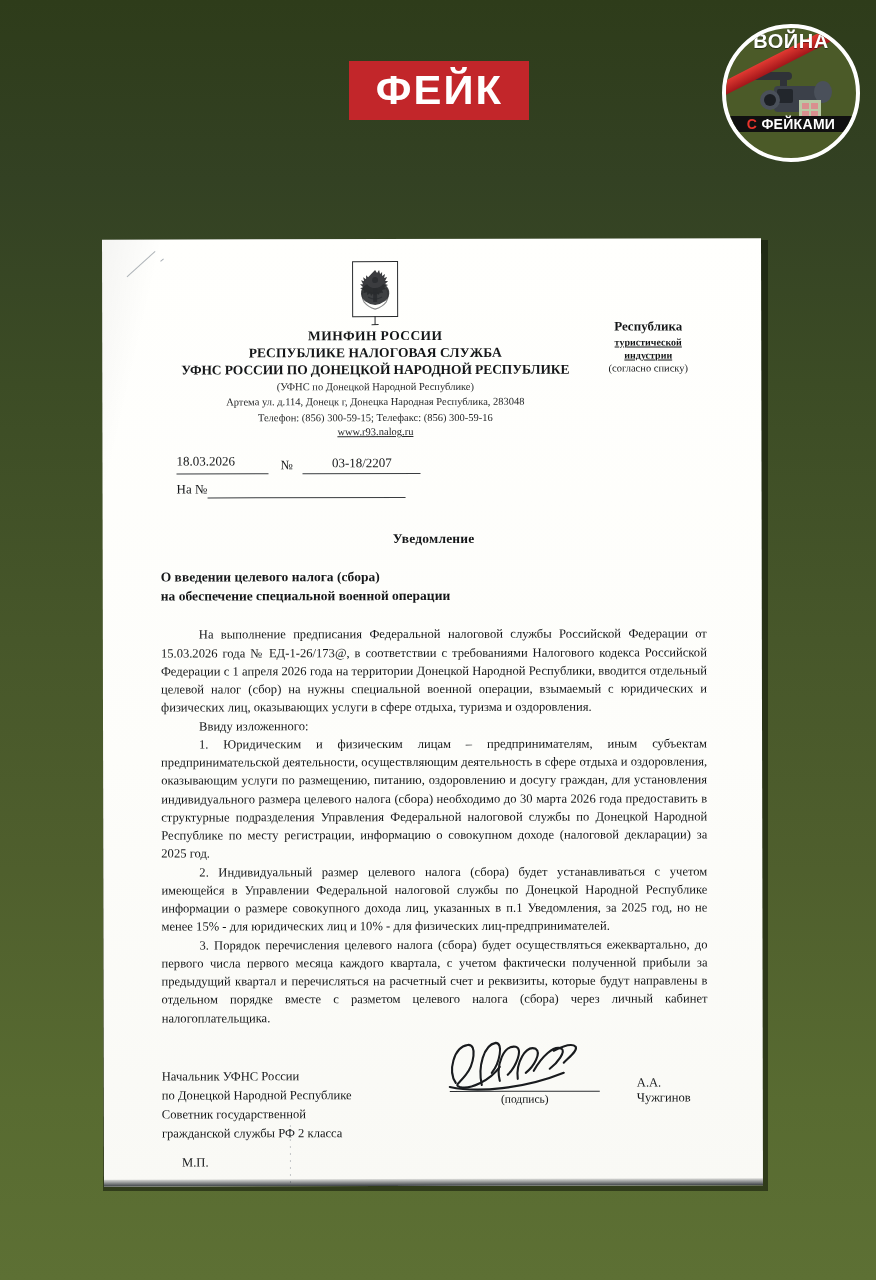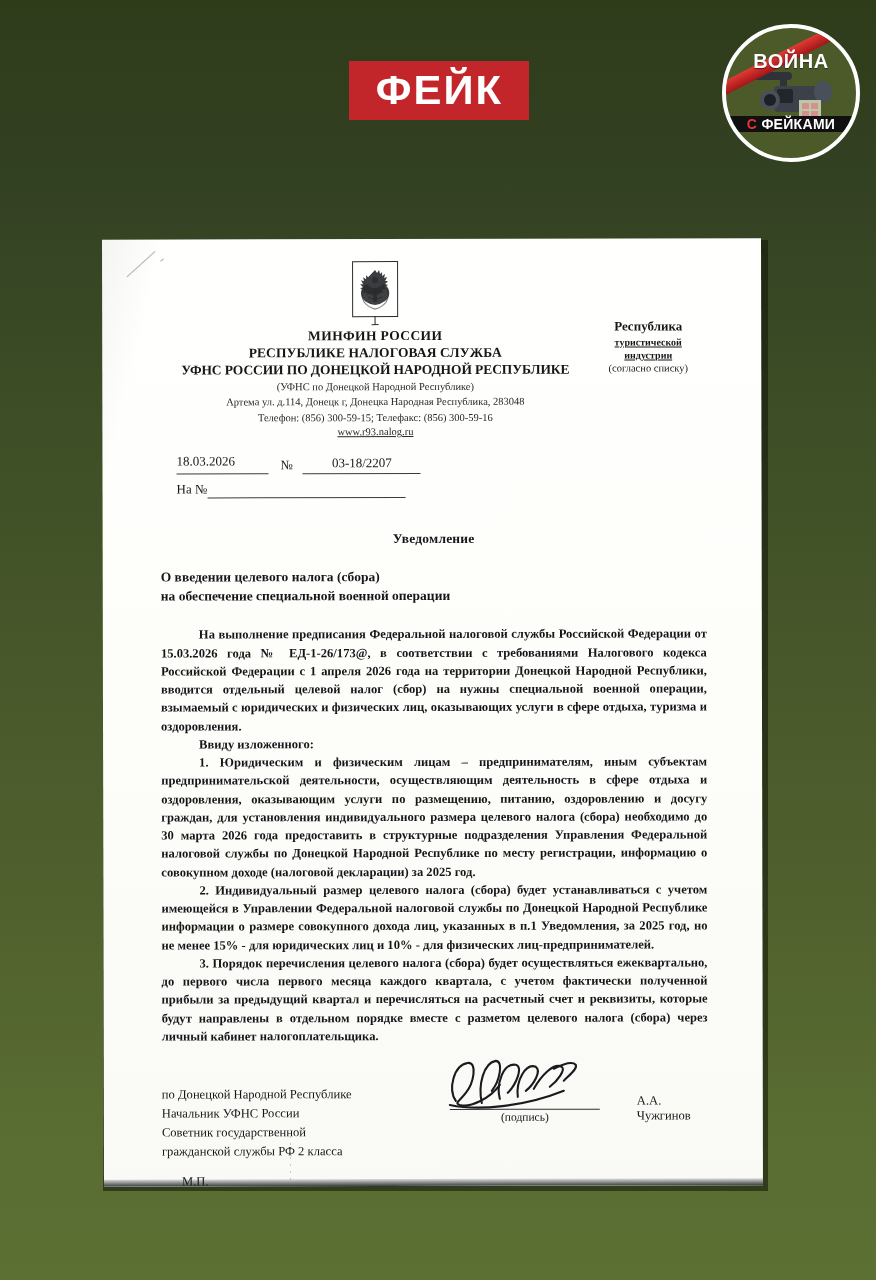--- a/index.html
+++ b/index.html
@@ -53,21 +53,21 @@
     width: 138px;
     height: 138px;
     border-radius: 50%;
     background: #4b5a28;
     border: 4px solid #ffffff;
     box-sizing: border-box;
     overflow: hidden;
   }
   .logo-badge .voyna {
     position: absolute;
-    top: 22px;
+    top: 2px;
     left: 0;
     right: 0;
     text-align: center;
     font-family: "Liberation Sans", sans-serif;
     font-weight: 700;
     font-size: 20px;
     color: #ffffff;
     letter-spacing: 0.5px;
     text-shadow: 0 1px 1px rgba(0,0,0,.5);
     z-index: 4;
@@ -321,21 +321,20 @@
   }
 
   
   .body {
     margin-top: 20px;
     font-size: 12.6px;
     line-height: 1.45;
     text-align: justify;
     text-justify: inter-word;
     hyphens: none;
-    font-weight: bold;
   }
   .body p {
     margin: 0;
     text-indent: 38px;
   }
 
   
   .sig {
     margin-top: 40px;
     position: relative;
@@ -480,22 +479,22 @@
           <p>На выполнение предписания Федеральной налоговой службы Российской Федерации от 15.03.2026 года № ЕД-1-26/173@, в соответствии с требованиями Налогового кодекса Российской Федерации с 1 апреля 2026 года на территории Донецкой Народной Республики, вводится отдельный целевой налог (сбор) на нужны специальной военной операции, взымаемый с юридических и физических лиц, оказывающих услуги в сфере отдыха, туризма и оздоровления.</p>
           <p>Ввиду изложенного:</p>
           <p>1. Юридическим и физическим лицам – предпринимателям, иным субъектам предпринимательской деятельности, осуществляющим деятельность в сфере отдыха и оздоровления, оказывающим услуги по размещению, питанию, оздоровлению и досугу граждан, для установления индивидуального размера целевого налога (сбора) необходимо до 30 марта 2026 года предоставить в структурные подразделения Управления Федеральной налоговой службы по Донецкой Народной Республике по месту регистрации, информацию о совокупном доходе (налоговой декларации) за 2025 год.</p>
           <p>2. Индивидуальный размер целевого налога (сбора) будет устанавливаться с учетом имеющейся в Управлении Федеральной налоговой службы по Донецкой Народной Республике информации о размере совокупного дохода лиц, указанных в п.1 Уведомления, за 2025 год, но не менее 15% - для юридических лиц и 10% - для физических лиц-предпринимателей.</p>
           <p>3. Порядок перечисления целевого налога (сбора) будет осуществляться ежеквартально, до первого числа первого месяца каждого квартала, с учетом фактически полученной прибыли за предыдущий квартал и перечисляться на расчетный счет и реквизиты, которые будут направлены в отдельном порядке вместе с разметом целевого налога (сбора) через личный кабинет налогоплательщика.</p>
         </div>
 
         <div class="sig">
           <div class="vline"></div>
           <div class="sig-left">
+            <div>Начальник УФНС России</div>
             <div>по Донецкой Народной Республике</div>
-            <div>Начальник УФНС России</div>
             <div>Советник государственной</div>
             <div>гражданской службы РФ 2 класса</div>
           </div>
           <div class="sig-mp">М.П.</div>
 
           <div class="sig-mid">
             <div class="sig-scribble">
               <svg width="170" height="56" viewBox="0 0 170 56">
                 <g fill="none" stroke="#1b1d20" stroke-width="2.1" stroke-linecap="round">
                   <path d="M18 46 C10 34, 16 10, 30 8 C40 7, 36 28, 28 38 C22 46, 16 48, 22 50 C32 53, 52 44, 62 30"></path>

